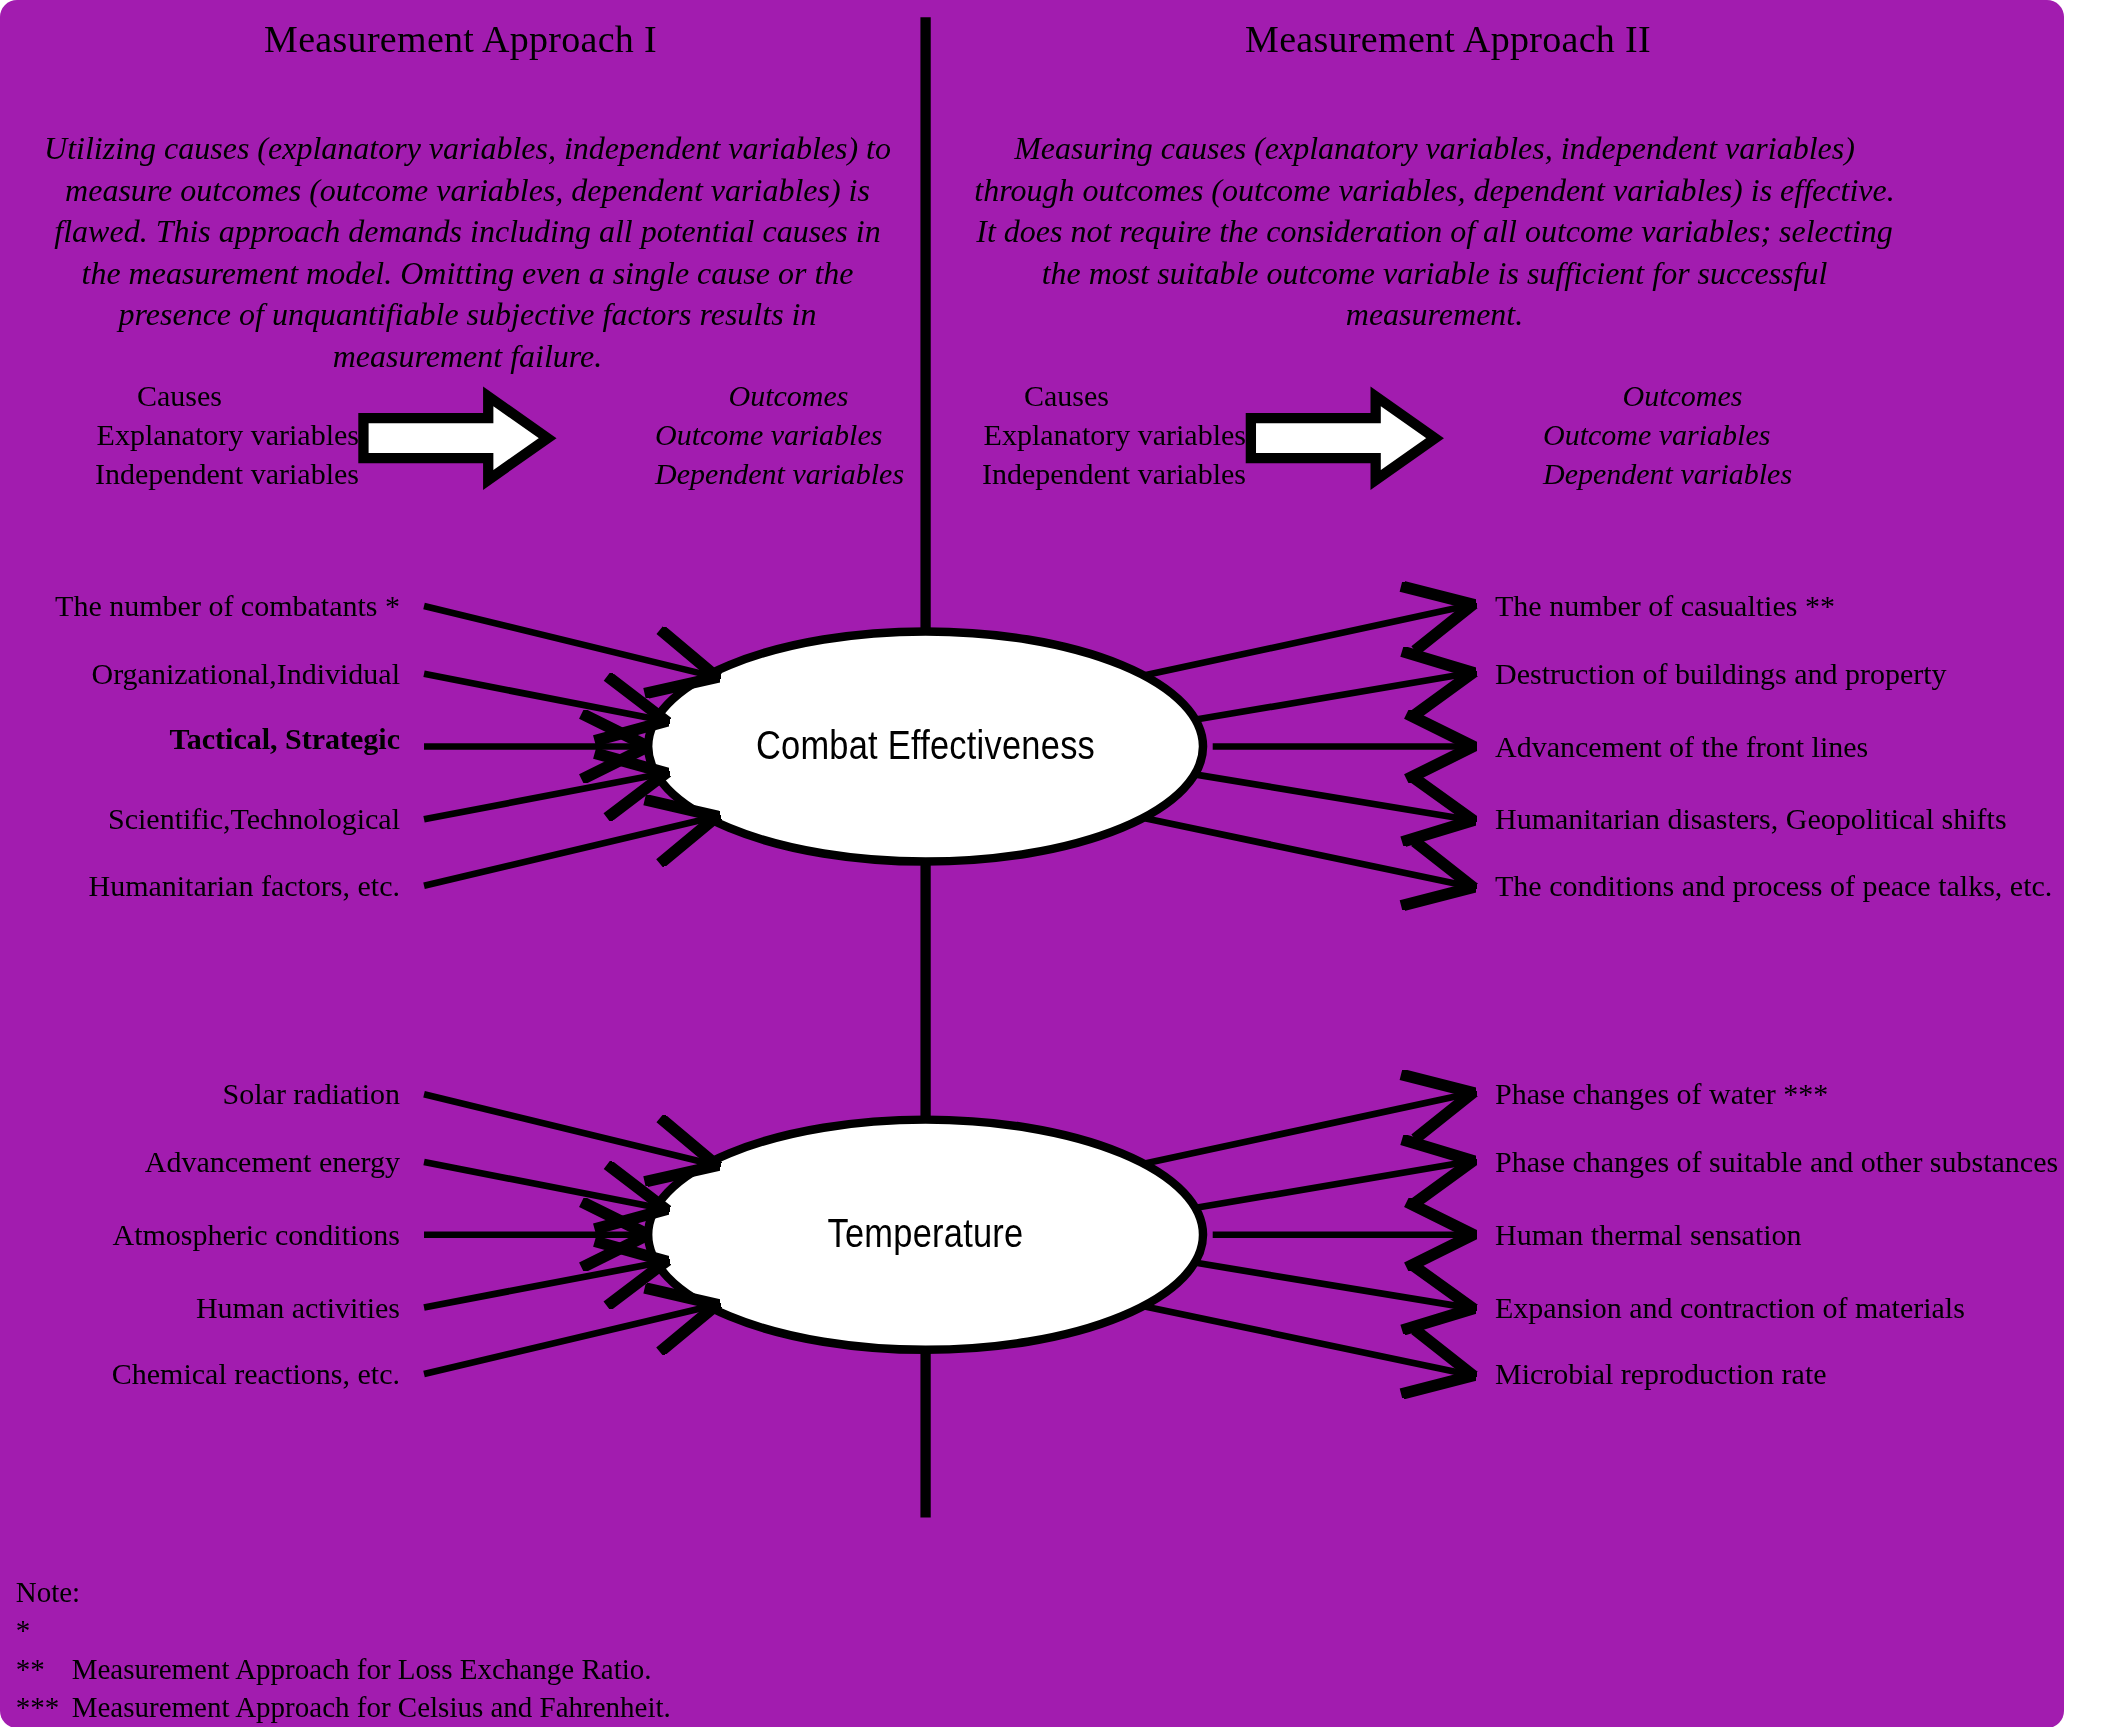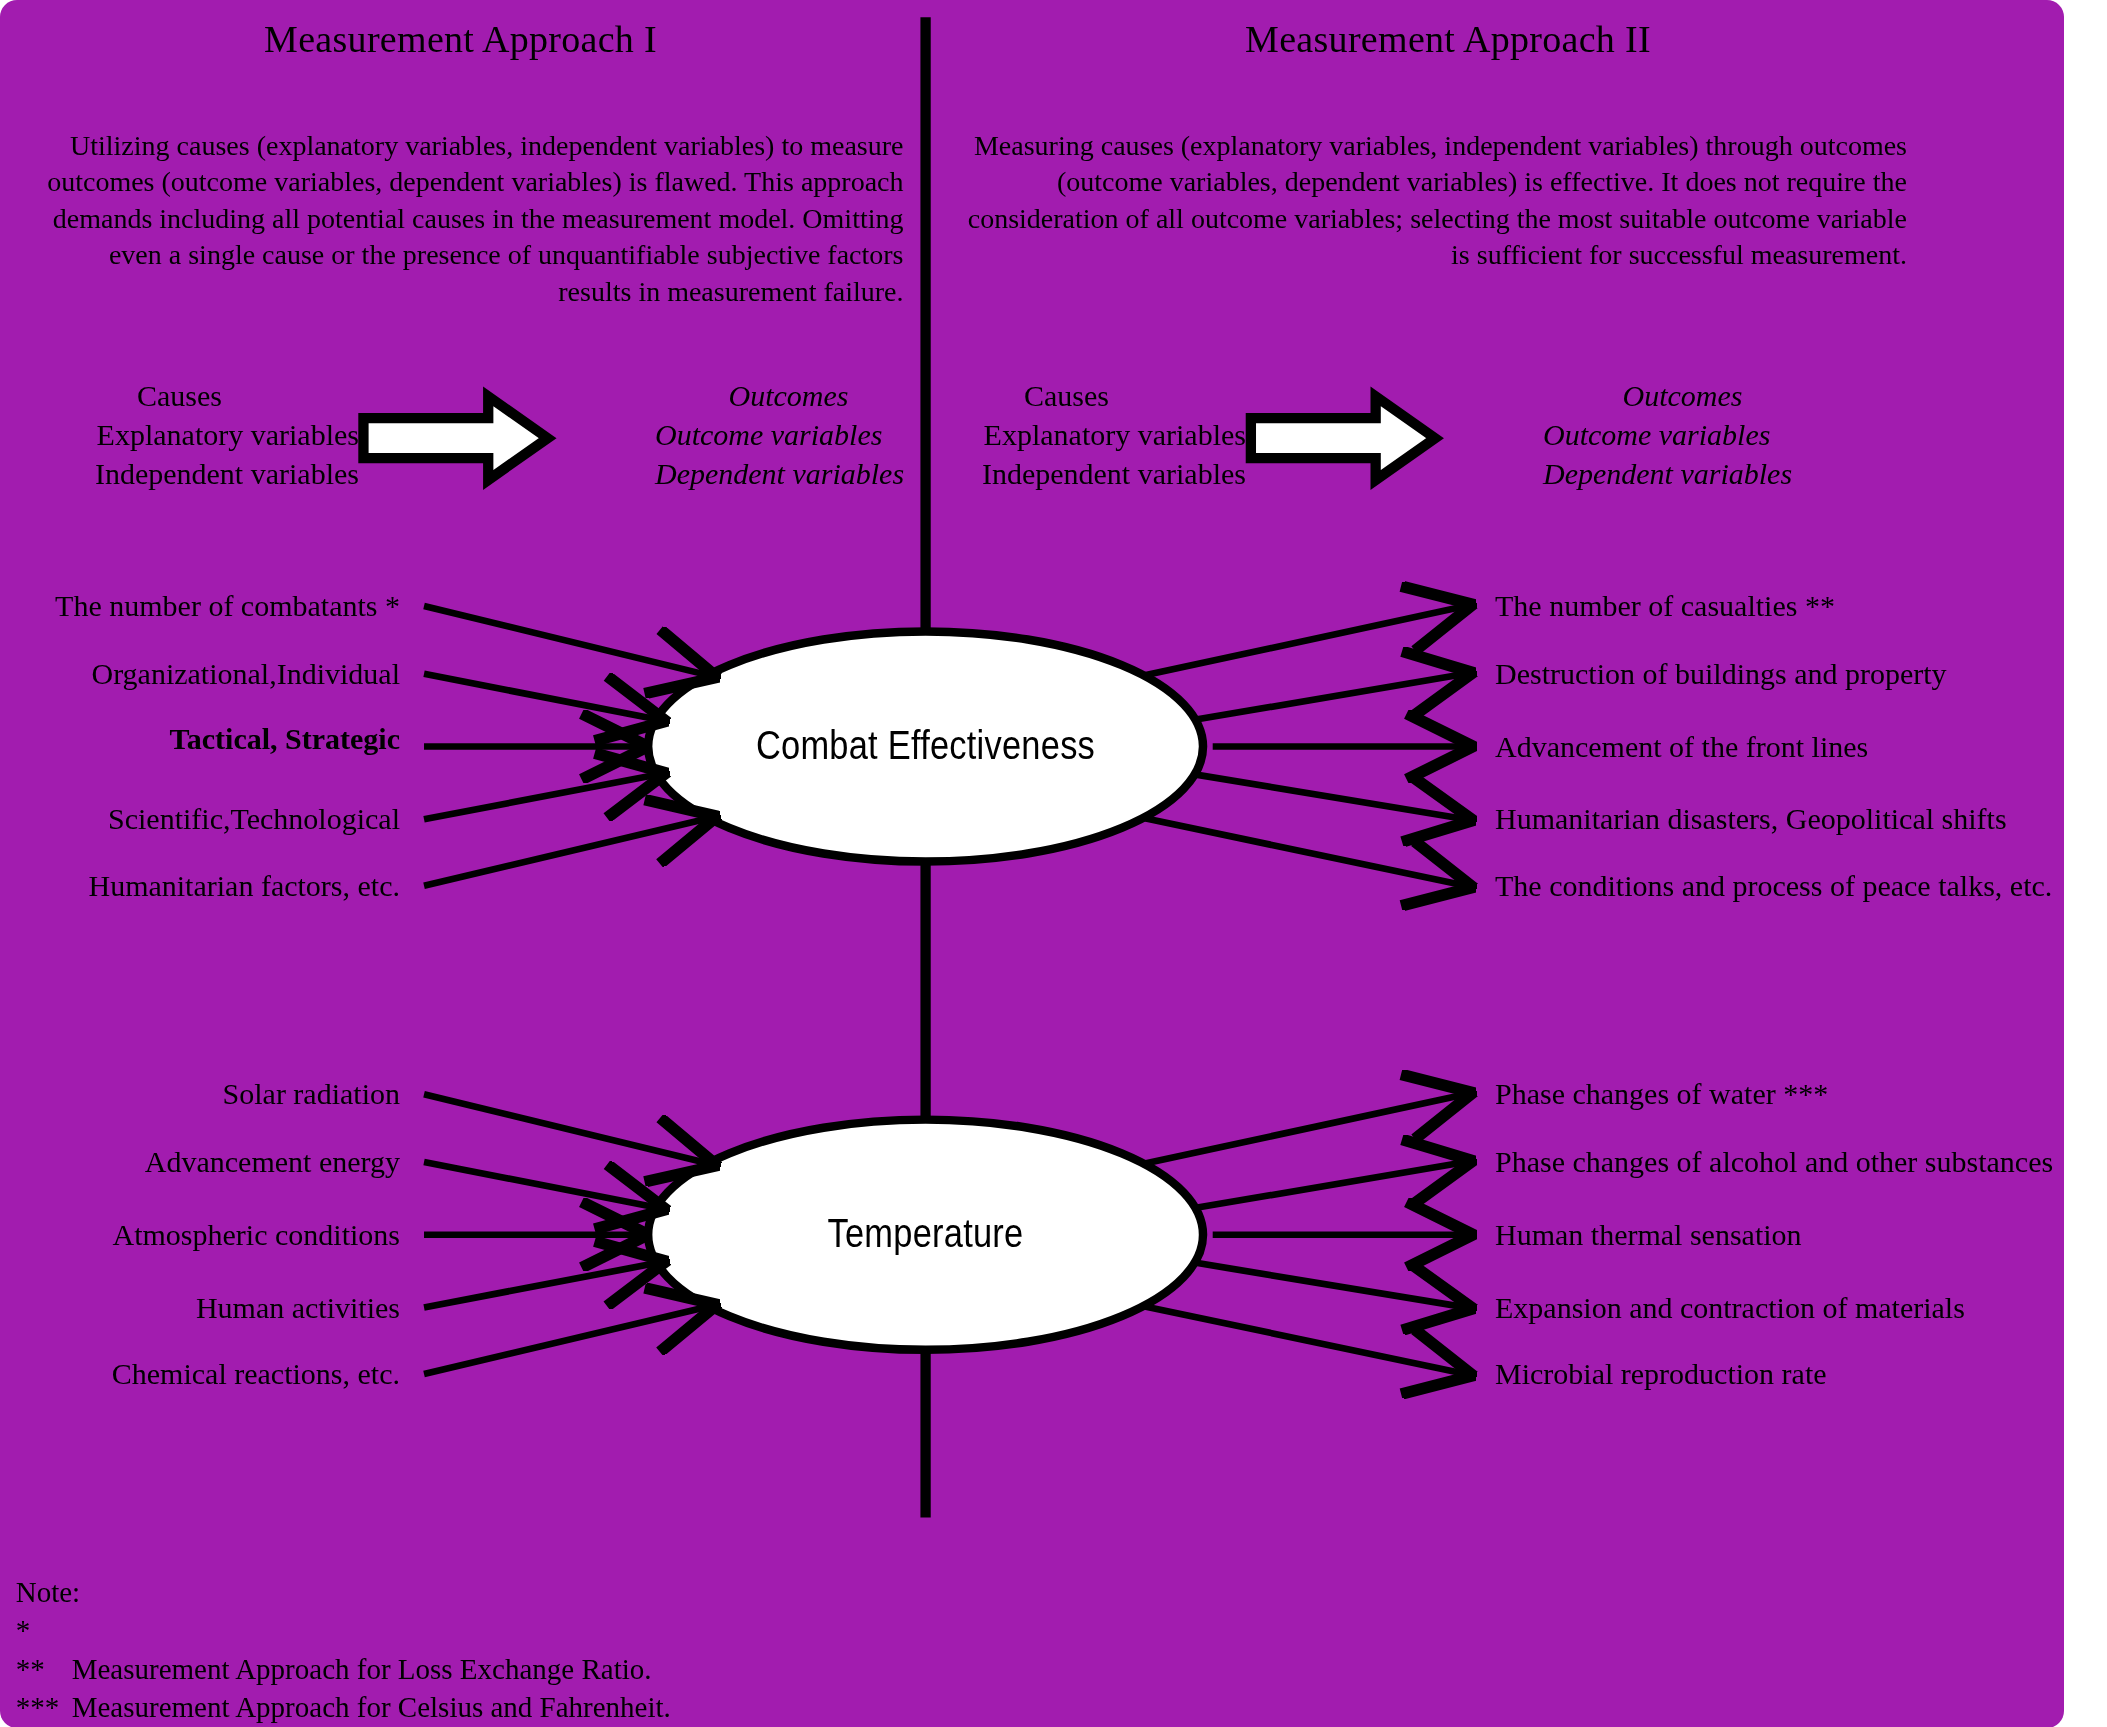--- a/index.html
+++ b/index.html
@@ -26,23 +26,24 @@
   .col-title {
     font-size: 38px;
     font-weight: 400;
     letter-spacing: 0.3px;
     white-space: nowrap;
     text-align: center;
   }
 
   
   .para {
-    font-size: 28px;
+    font-size: 32px;
     line-height: 1.30;
-    text-align: right;
+    text-align: center;
+    font-style: italic;
   }
 
   
   .legend-col {
     font-size: 30px;
     line-height: 1.30;
     white-space: nowrap;
   }
   .legend-col.right-align { text-align: right; }
   .legend-col.left-align  { text-align: left; font-style: italic; }
@@ -197,21 +198,21 @@
 
   <div class="abs ellipse-text" style="left:648px; top:723px; width:555px;">Combat Effectiveness</div>
 
   <div class="abs node-label left" style="left:0px; top:1079px; width:400px;">Solar radiation</div>
   <div class="abs node-label left" style="left:0px; top:1147px; width:400px;">Advancement energy</div>
   <div class="abs node-label left" style="left:0px; top:1220px; width:400px;">Atmospheric conditions</div>
   <div class="abs node-label left" style="left:0px; top:1293px; width:400px;">Human activities</div>
   <div class="abs node-label left" style="left:0px; top:1359px; width:400px;">Chemical reactions, etc.</div>
 
   <div class="abs node-label right" style="left:1495px; top:1079px; width:612px;">Phase changes of water ***</div>
-  <div class="abs node-label right" style="left:1495px; top:1147px; width:612px;">Phase changes of alcohol and other substances</div>
+  <div class="abs node-label right" style="left:1495px; top:1147px; width:612px;">Phase changes of suitable and other substances</div>
   <div class="abs node-label right" style="left:1495px; top:1220px; width:612px;">Human thermal sensation</div>
   <div class="abs node-label right" style="left:1495px; top:1293px; width:612px;">Expansion and contraction of materials</div>
   <div class="abs node-label right" style="left:1495px; top:1359px; width:612px;">Microbial reproduction rate</div>
 
   <div class="abs ellipse-text" style="left:648px; top:1211px; width:555px;">Temperature</div>
 
   <div class="abs note" style="left:15.7px; top:1573px; width:1817px;">
     <div>Note:</div>
 
     <div class="note-row">

